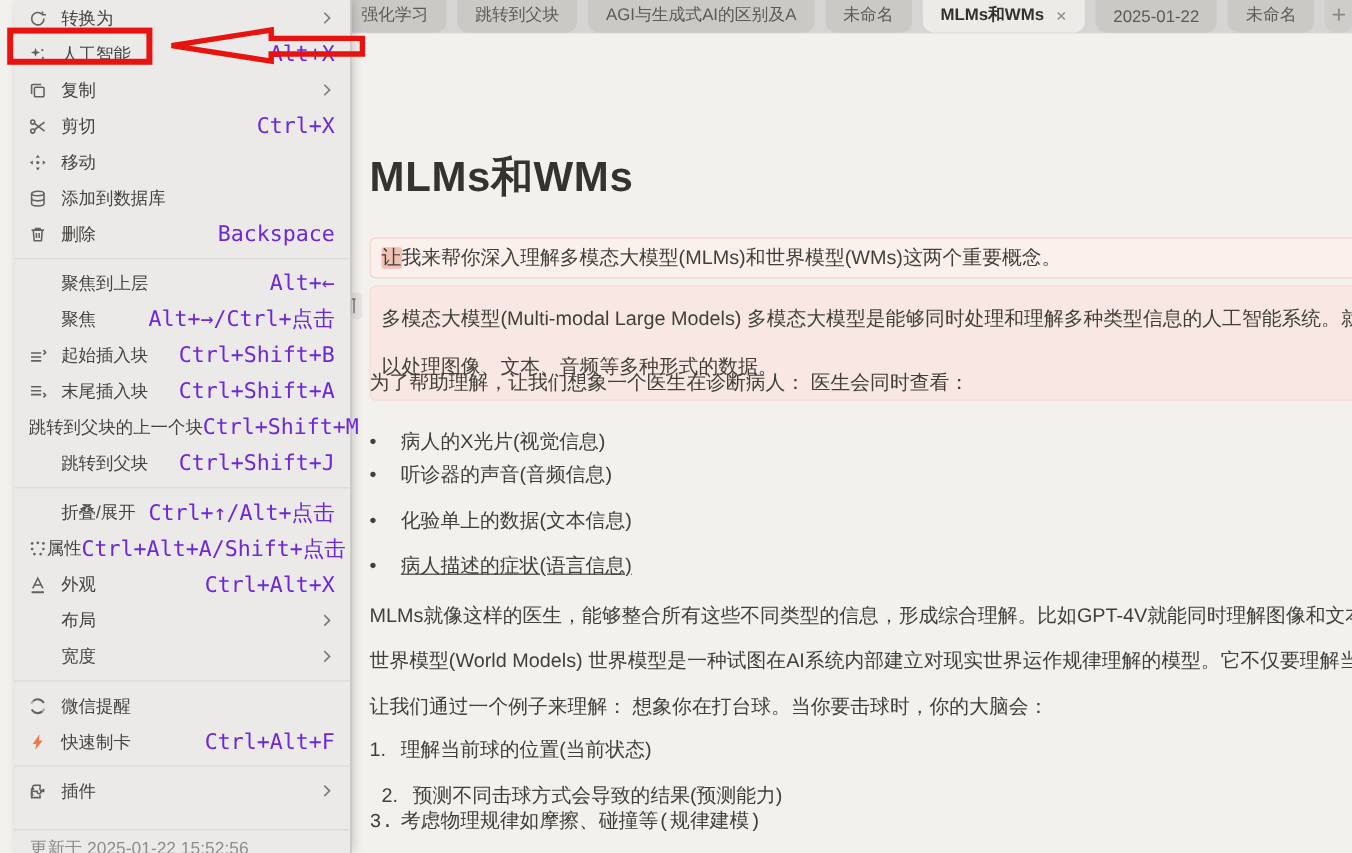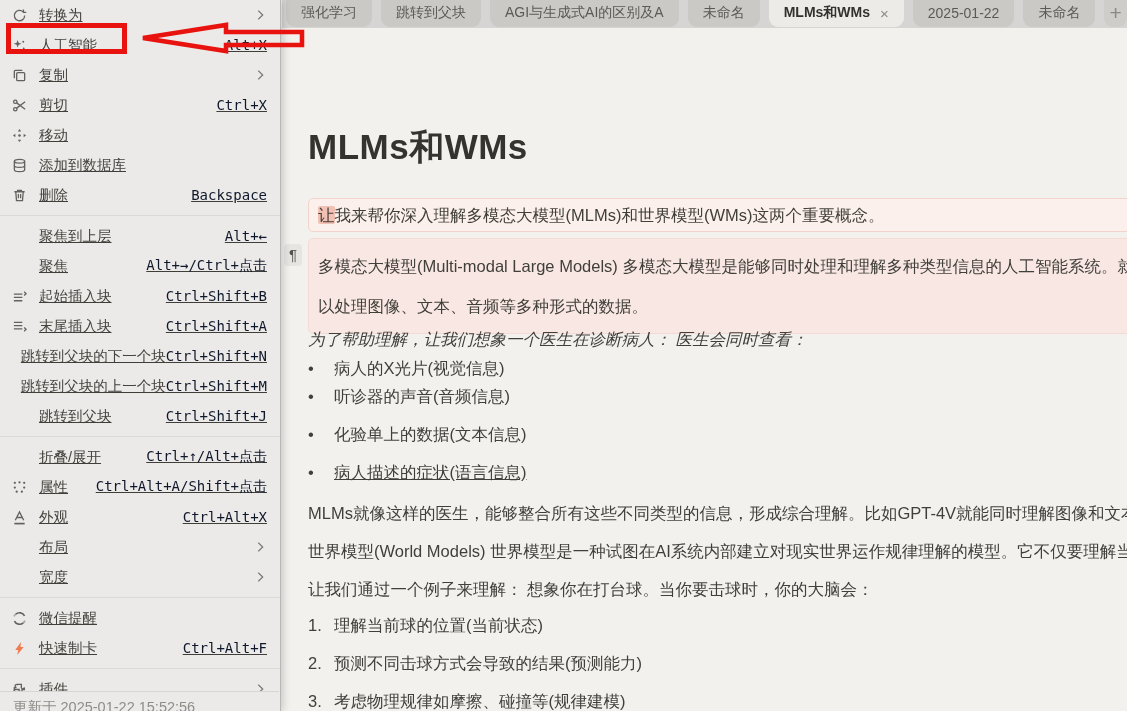--- a/index.html
+++ b/index.html
@@ -28,27 +28,27 @@
   
   .tabbar { position:absolute; left:282px; top:0; right:0; height:28px; background:#d7d5d3; display:flex; gap:9px; padding-left:4px; overflow:hidden; }
   .tab { height:36px; margin-top:-9px; border-radius:9px; background:#cbc9c6; color:#5c5a56;
     font-size:14px; display:flex; align-items:center; padding:8px 15px 0 15px; white-space:nowrap; }
   .tab.active { background:#edebe8; color:#33312d; font-weight:700; }
   .tab .close { font-weight:400; color:#8b8a86; margin-left:10px; font-size:15px; }
   .newtab { height:36px; margin-top:-9px; width:36px; border-radius:9px; background:#cecdca; color:#8b8a86;
     font-size:21px; display:flex; align-items:center; justify-content:center; padding-top:8px; }
 
   
-  .menu { position:absolute; left:0; top:0; width:281px; height:711px; background:#ebeae8;
-    border-right:1px solid #bab8b5; box-shadow:2px 0 8px rgba(0,0,0,.18); z-index:20; padding-top:0;text-decoration:underline; }
+  .menu { position:absolute; left:12px; top:0; width:281px; height:711px; background:#ebeae8;
+    border-right:1px solid #bab8b5; box-shadow:2px 0 8px rgba(0,0,0,.18); z-index:20; padding-top:0; }
   .menu-item { display:flex; align-items:center; height:30px; padding:0 13px 0 12px; cursor:default; }
   .mi-icon { width:27px; display:flex; align-items:center; color:#64625e; }
   .mi-icon svg { display:block; }
   .mi-label { font-size:14.5px; color:#45433e; white-space:nowrap; }
-  .mi-right { margin-left:auto; font-family:"DejaVu Sans Mono","Liberation Mono",monospace; font-size:14px; color:#0f172a; white-space:nowrap; }
+  .mi-right { margin-left:auto; font-family:"DejaVu Sans Mono","Liberation Mono",monospace; font-size:18px; color:#6d28d9; white-space:nowrap; }
   .mi-chevron { margin-left:auto; display:flex; color:#7e7c78; }
   .menu-divider { height:1px; background:#dcdad7; margin:5px 0; }
   .menu-footer { position:absolute; left:0; right:1px; top:691px; border-top:1px solid #d8d6d3;
     padding:6px 13px; font-size:14.5px; color:#8f8d89; background:#ebeae8; white-space:nowrap; }
 
   
   .red-box { position:absolute; left:6px; top:23px; width:121px; height:31px; border:5px solid #e8120e; z-index:40; }
   .red-arrow { position:absolute; left:139px; top:21px; z-index:50; }
 </style>
 </head>
@@ -87,21 +87,21 @@
 
     <div class="block hl-block" style="top:170px;">
       <span class="sel-char">让</span><span>我来帮你深入理解多模态大模型(MLMs)和世界模型(WMs)这两个重要概念。</span>
     </div>
 
     <div class="block hl-block2" style="top:210px;">
       <div class="ln">多模态大模型(Multi-modal Large Models) 多模态大模型是能够同时处理和理解多种类型信息的人工智能系统。就像人</div>
       <div class="ln">以处理图像、文本、音频等多种形式的数据。</div>
     </div>
 
-    <div class="block" style="top:300px;font-style:italic;">为了帮助理解，让我们想象一个医生在诊断病人： 医生会同时查看：</div>
+    <div class="block" style="top:280px;">为了帮助理解，让我们想象一个医生在诊断病人： 医生会同时查看：</div>
 
     <div class="block" style="top:329px;">
       <span class="li-marker">•</span><span>病人的X光片(视觉信息)</span>
     </div>
     <div class="block" style="top:357px;">
       <span class="li-marker">•</span><span>听诊器的声音(音频信息)</span>
     </div>
     <div class="block" style="top:395px;">
       <span class="li-marker">•</span><span>化验单上的数据(文本信息)</span>
     </div>
@@ -109,24 +109,24 @@
       <span class="li-marker">•</span><span>病人描述的症状(语言信息)</span>
     </div>
 
     <div class="block" style="top:474px;">MLMs就像这样的医生，能够整合所有这些不同类型的信息，形成综合理解。比如GPT-4V就能同时理解图像和文本，</div>
     <div class="block" style="top:512px;">世界模型(World Models) 世界模型是一种试图在AI系统内部建立对现实世界运作规律理解的模型。它不仅要理解当前</div>
     <div class="block" style="top:550px;text-align:center;">让我们通过一个例子来理解： 想象你在打台球。当你要击球时，你的大脑会：</div>
 
     <div class="block" style="top:586px;">
       <span class="li-num">1.</span><span>理解当前球的位置(当前状态)</span>
     </div>
-    <div class="block" style="top:624px;">
+    <div class="block" style="top:624px;margin-left:10px;">
       <span class="li-num">2.</span><span>预测不同击球方式会导致的结果(预测能力)</span>
     </div>
-    <div class="block" style="top:662px;">
+    <div class="block" style="top:646px;font-family:Liberation Mono, monospace;">
       <span class="li-num">3.</span><span>考虑物理规律如摩擦、碰撞等(规律建模)</span>
     </div>
   </div>
 </div>
 
 <div class="menu">
 
   <div class="menu-item">
     <span class="mi-icon">
       <svg width="15" height="15" viewBox="0 0 16 16" fill="none" stroke="#64625e" stroke-width="1.4">
@@ -235,25 +235,20 @@
     <span class="mi-right">Ctrl+Shift+B</span>
   </div>
   <div class="menu-item">
     <span class="mi-icon">
       <svg width="15" height="15" viewBox="0 0 16 16" fill="none" stroke="#64625e" stroke-width="1.4">
           <path d="M2 3.5h9M2 7h9M2 10.5h9M13 9l2 2-2 2"></path>
         </svg>
     </span>
     <span class="mi-label">末尾插入块</span>
     <span class="mi-right">Ctrl+Shift+A</span>
-  </div>
-  <div class="menu-item">
-    <span class="mi-icon"></span>
-    <span class="mi-label">跳转到父块的下一个块</span>
-    <span class="mi-right">Ctrl+Shift+N</span>
   </div>
   <div class="menu-item">
     <span class="mi-icon"></span>
     <span class="mi-label">跳转到父块的上一个块</span>
     <span class="mi-right">Ctrl+Shift+M</span>
   </div>
   <div class="menu-item">
     <span class="mi-icon"></span>
     <span class="mi-label">跳转到父块</span>
     <span class="mi-right">Ctrl+Shift+J</span>

